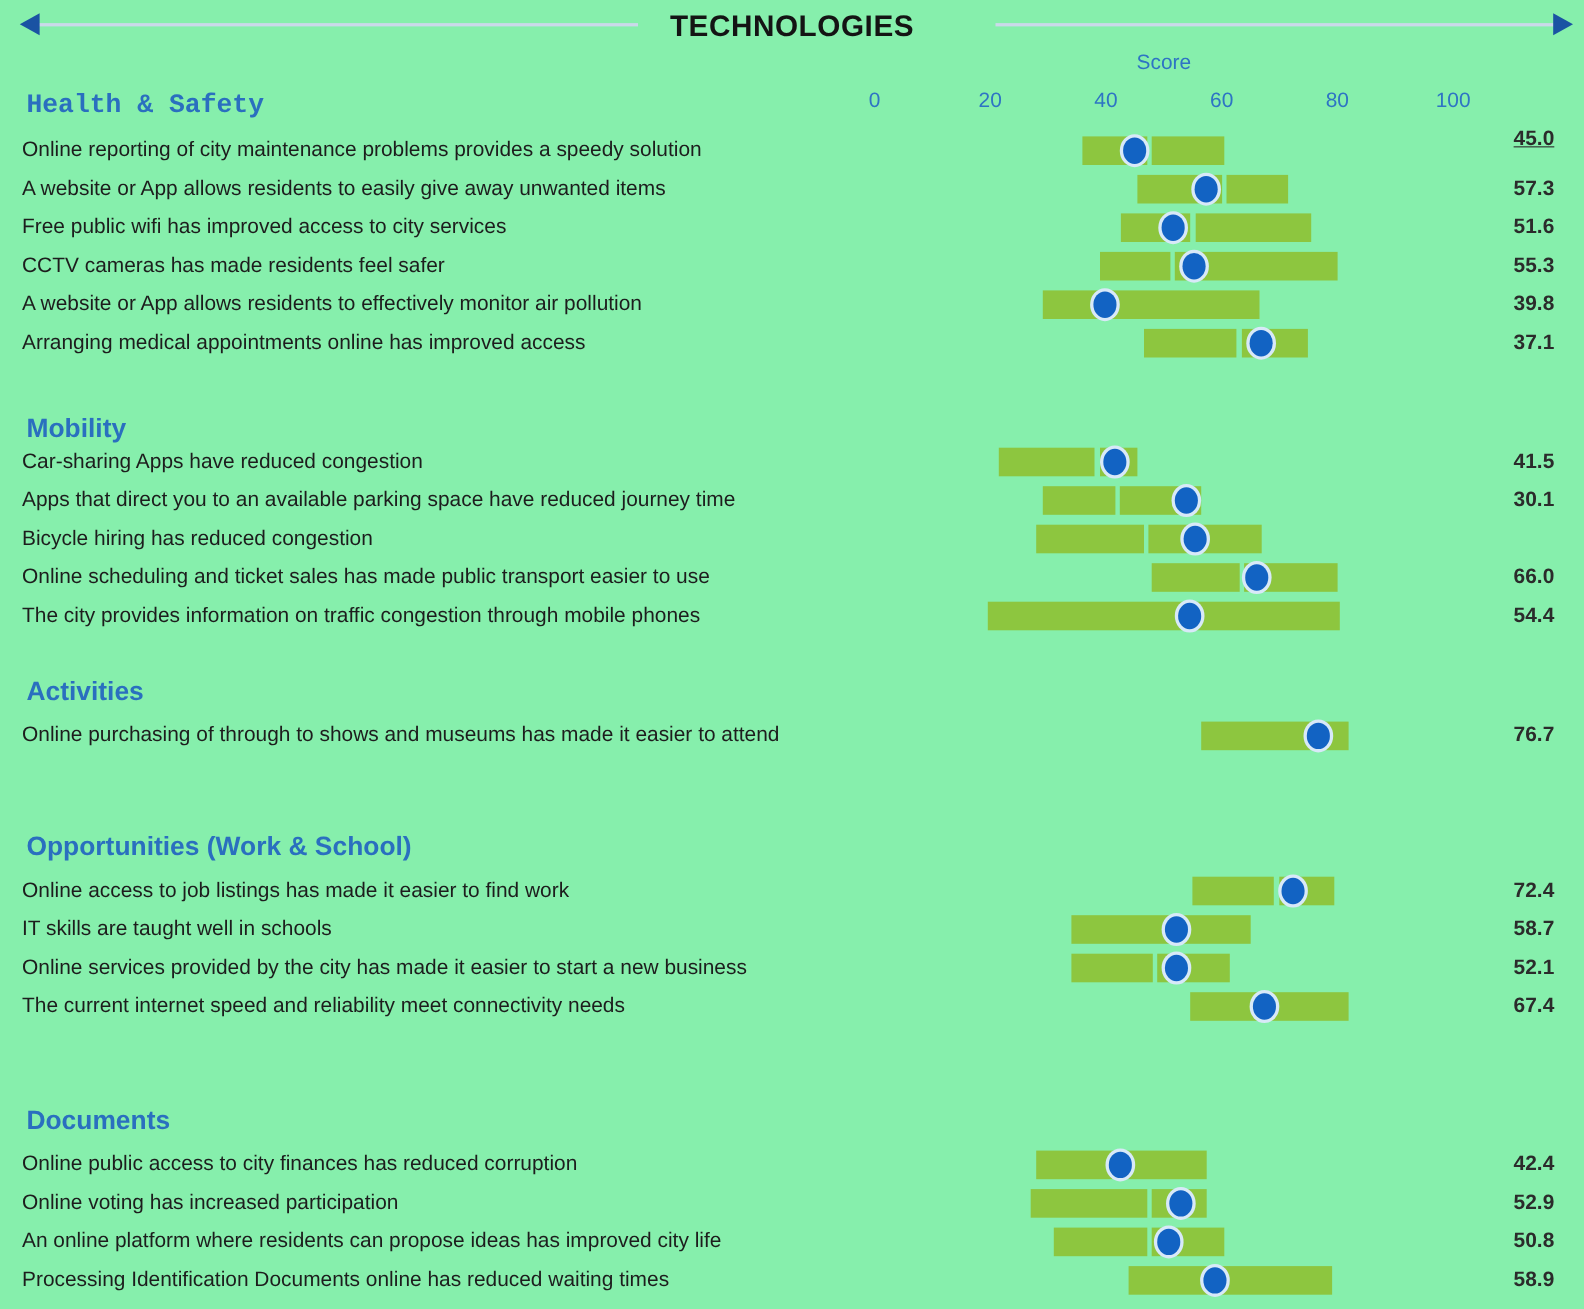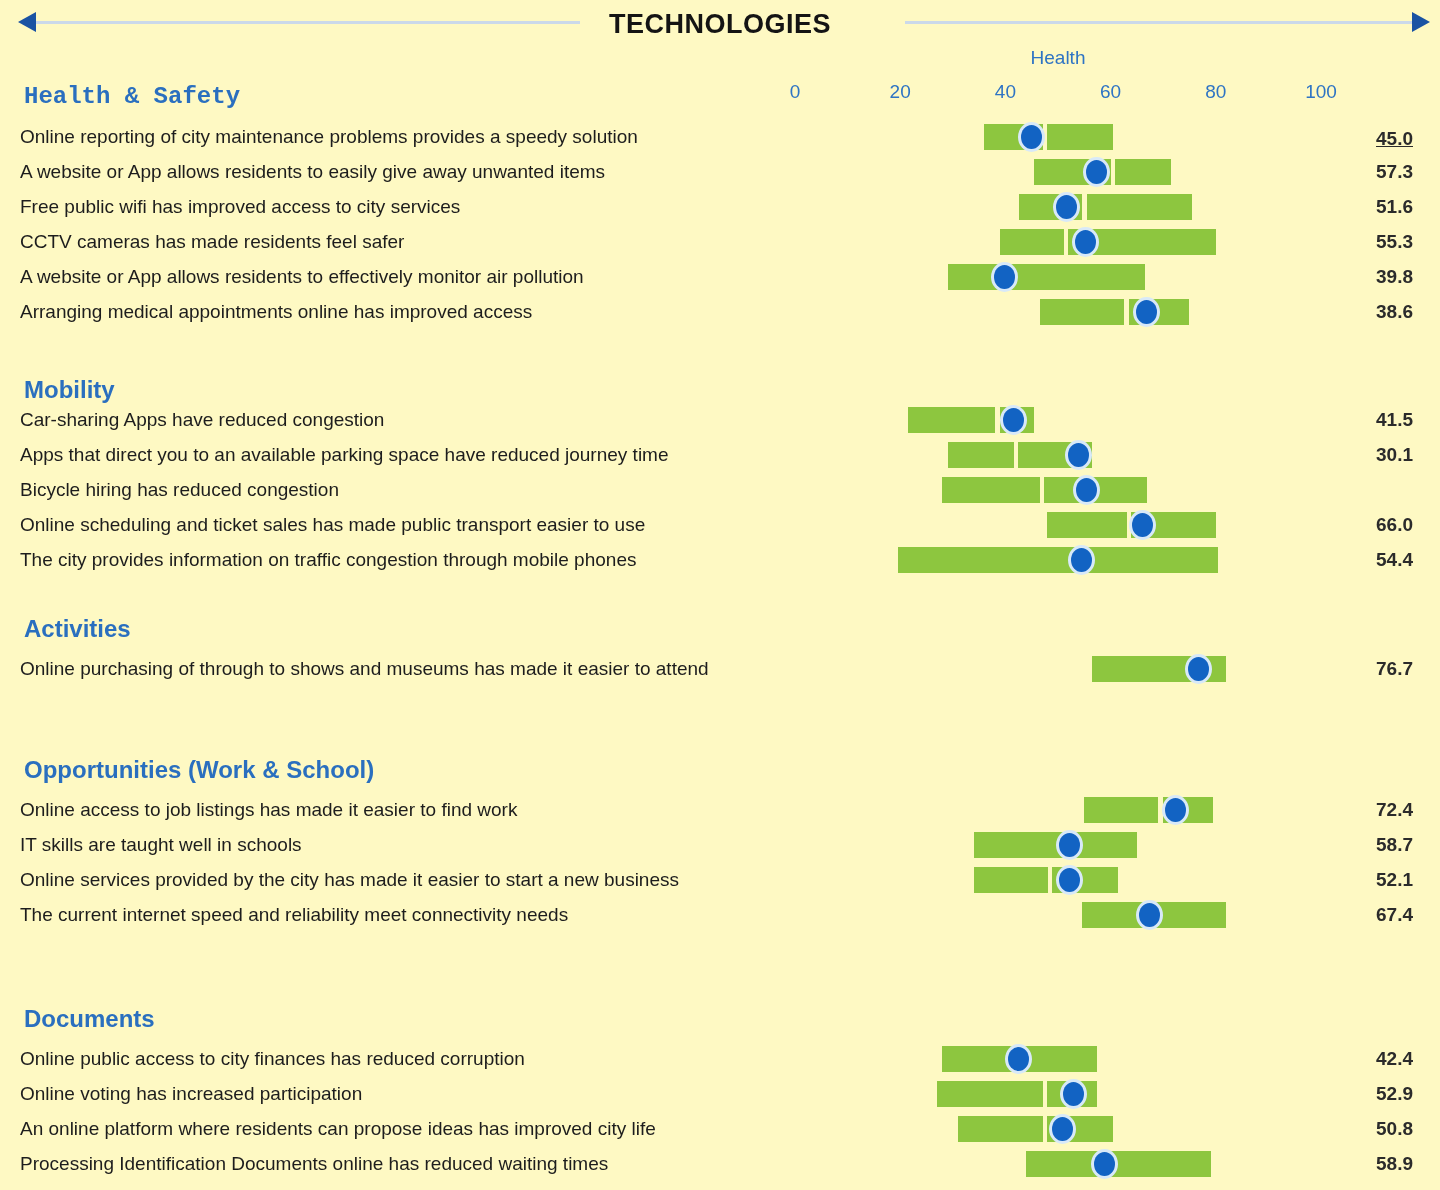--- a/index.html
+++ b/index.html
@@ -1,17 +1,17 @@
 <!DOCTYPE html>
 <html><head>
 <meta charset="utf-8">
 <style>
   html,body { margin:0; padding:0; background:#ffffff; }
   body { width:1440px; height:1190px; font-family:"Liberation Sans", sans-serif; }
-  #stage { position:relative; width:1440px; height:1190px; overflow:hidden; background:#fef9c3; }
+  #stage { position:relative; width:1440px; height:1190px; overflow:hidden; background:#86efac; }
 
   .nav-line { position:absolute; top:21px; height:3px; background:#cbd9ea; }
   .arrowhead { position:absolute; top:12px; width:0; height:0;
                border-top:10px solid transparent; border-bottom:10px solid transparent; cursor:pointer; }
   .arrowhead.left  { left:18px;  border-right:18px solid #1a53a3; }
   .arrowhead.right { left:1412px; border-left:18px solid #1a53a3; }
 
   .chart-title { position:absolute; top:9px; left:0; width:100%; text-align:center;
                  font-size:27px; font-weight:700; letter-spacing:0.5px; color:#141414; }
 
@@ -32,37 +32,37 @@
 </head>
 <body>
 
 <div id="stage">
   <div class="nav-line" style="left:30px; width:550px;"></div>
   <div class="arrowhead left"></div>
   <div class="chart-title">TECHNOLOGIES</div>
   <div class="nav-line" style="left:905px; width:510px;"></div>
   <div class="arrowhead right"></div>
 
-  <div class="axis-label" id="axis-label" style="left: 1058px;">Health</div>
+  <div class="axis-label" id="axis-label" style="left: 1058px;">Score</div>
   <div id="axis-ticks">
       <div class="tick" style="left: 795px;">0</div>
       <div class="tick" style="left: 900.2px;">20</div>
       <div class="tick" style="left: 1005.4px;">40</div>
       <div class="tick" style="left: 1110.6px;">60</div>
       <div class="tick" style="left: 1215.8px;">80</div>
       <div class="tick" style="left: 1321px;">100</div>
     </div>
 
   <div id="sections">
       <div class="section-header" style="top: 83px; font-family: Liberation Mono, monospace;">Health &amp; Safety</div>
       <div class="row-label" style="top: 126px;">Online reporting of city maintenance problems provides a speedy solution</div>
       <div class="bar-seg" style="left: 984.36px; top: 123.5px; width: 58.29px;"></div>
       <div class="bar-seg" style="left: 1047.05px; top: 123.5px; width: 66.18px;"></div>
       <div class="dot" style="left: 1021.2px; top: 124.5px;"></div>
-      <div class="row-value" style="left: 1323px; top: 128px; text-decoration: underline;">45.0</div>
+      <div class="row-value" style="left: 1323px; top: 116px; text-decoration: underline;">45.0</div>
       <div class="row-label" style="top: 161px;">A website or App allows residents to easily give away unwanted items</div>
       <div class="bar-seg" style="left: 1034.33px; top: 158.5px; width: 76.7px;"></div>
       <div class="bar-seg" style="left: 1115.43px; top: 158.5px; width: 55.66px;"></div>
       <div class="dot" style="left: 1085.9px; top: 159.5px;"></div>
       <div class="row-value" style="left: 1323px; top: 161px;">57.3</div>
       <div class="row-label" style="top: 196px;">Free public wifi has improved access to city services</div>
       <div class="bar-seg" style="left: 1018.55px; top: 193.5px; width: 63.55px;"></div>
       <div class="bar-seg" style="left: 1086.5px; top: 193.5px; width: 105.63px;"></div>
       <div class="dot" style="left: 1055.92px; top: 194.5px;"></div>
       <div class="row-value" style="left: 1323px; top: 196px;">51.6</div>
@@ -73,21 +73,21 @@
       <div class="row-value" style="left: 1323px; top: 231px;">55.3</div>
       <div class="row-label" style="top: 266px;">A website or App allows residents to effectively monitor air pollution</div>
       <div class="bar-seg" style="left: 947.54px; top: 263.5px; width: 54.608px;"></div>
       <div class="bar-seg" style="left: 1006.55px; top: 263.5px; width: 138.242px;"></div>
       <div class="dot" style="left: 993.848px; top: 264.5px;"></div>
       <div class="row-value" style="left: 1323px; top: 266px;">39.8</div>
       <div class="row-label" style="top: 301px;">Arranging medical appointments online has improved access</div>
       <div class="bar-seg" style="left: 1039.59px; top: 298.5px; width: 84.59px;"></div>
       <div class="bar-seg" style="left: 1128.58px; top: 298.5px; width: 60.92px;"></div>
       <div class="dot" style="left: 1136.39px; top: 299.5px;"></div>
-      <div class="row-value" style="left: 1323px; top: 301px;">38.6</div>
+      <div class="row-value" style="left: 1323px; top: 301px;">37.1</div>
       <div class="section-header" style="top: 376px;">Mobility</div>
       <div class="row-label" style="top: 409px;">Car-sharing Apps have reduced congestion</div>
       <div class="bar-seg" style="left: 908.09px; top: 406.5px; width: 87.22px;"></div>
       <div class="bar-seg" style="left: 999.71px; top: 406.5px; width: 34.62px;"></div>
       <div class="dot" style="left: 1002.79px; top: 407.5px;"></div>
       <div class="row-value" style="left: 1323px; top: 409px;">41.5</div>
       <div class="row-label" style="top: 444px;">Apps that direct you to an available parking space have reduced journey time</div>
       <div class="bar-seg" style="left: 947.54px; top: 441.5px; width: 66.18px;"></div>
       <div class="bar-seg" style="left: 1018.12px; top: 441.5px; width: 74.07px;"></div>
       <div class="dot" style="left: 1068.01px; top: 442.5px;"></div>

